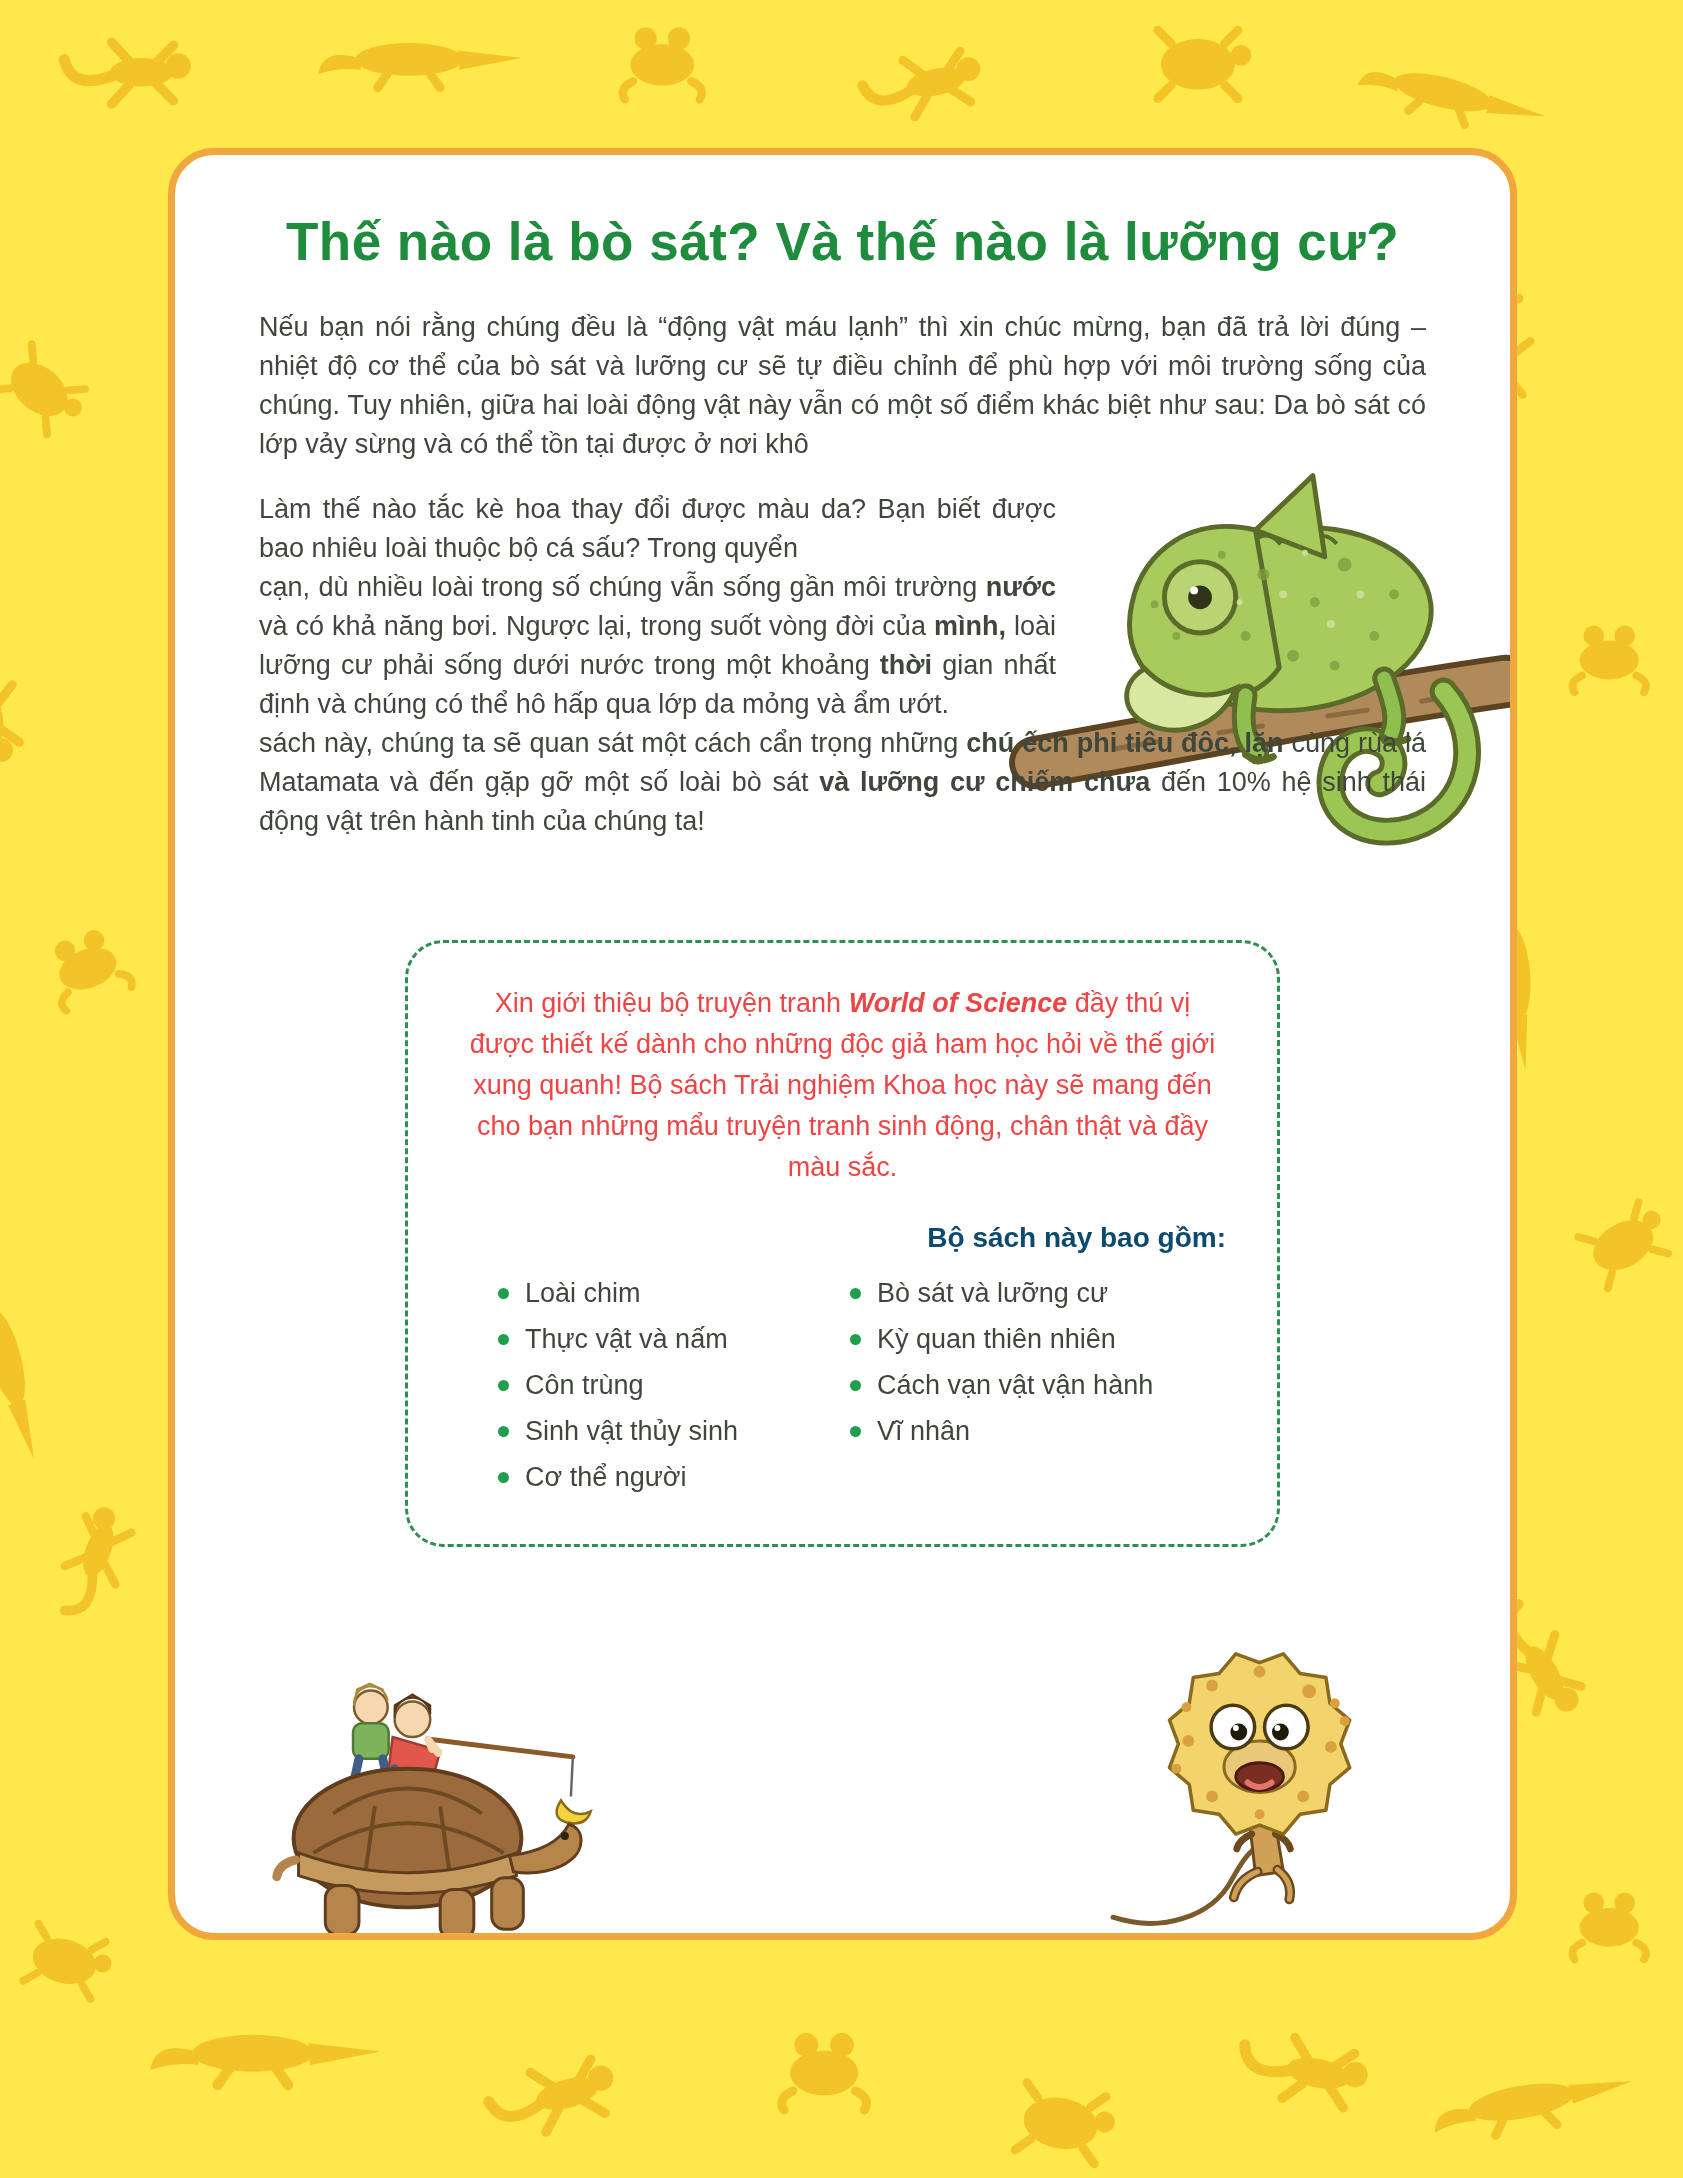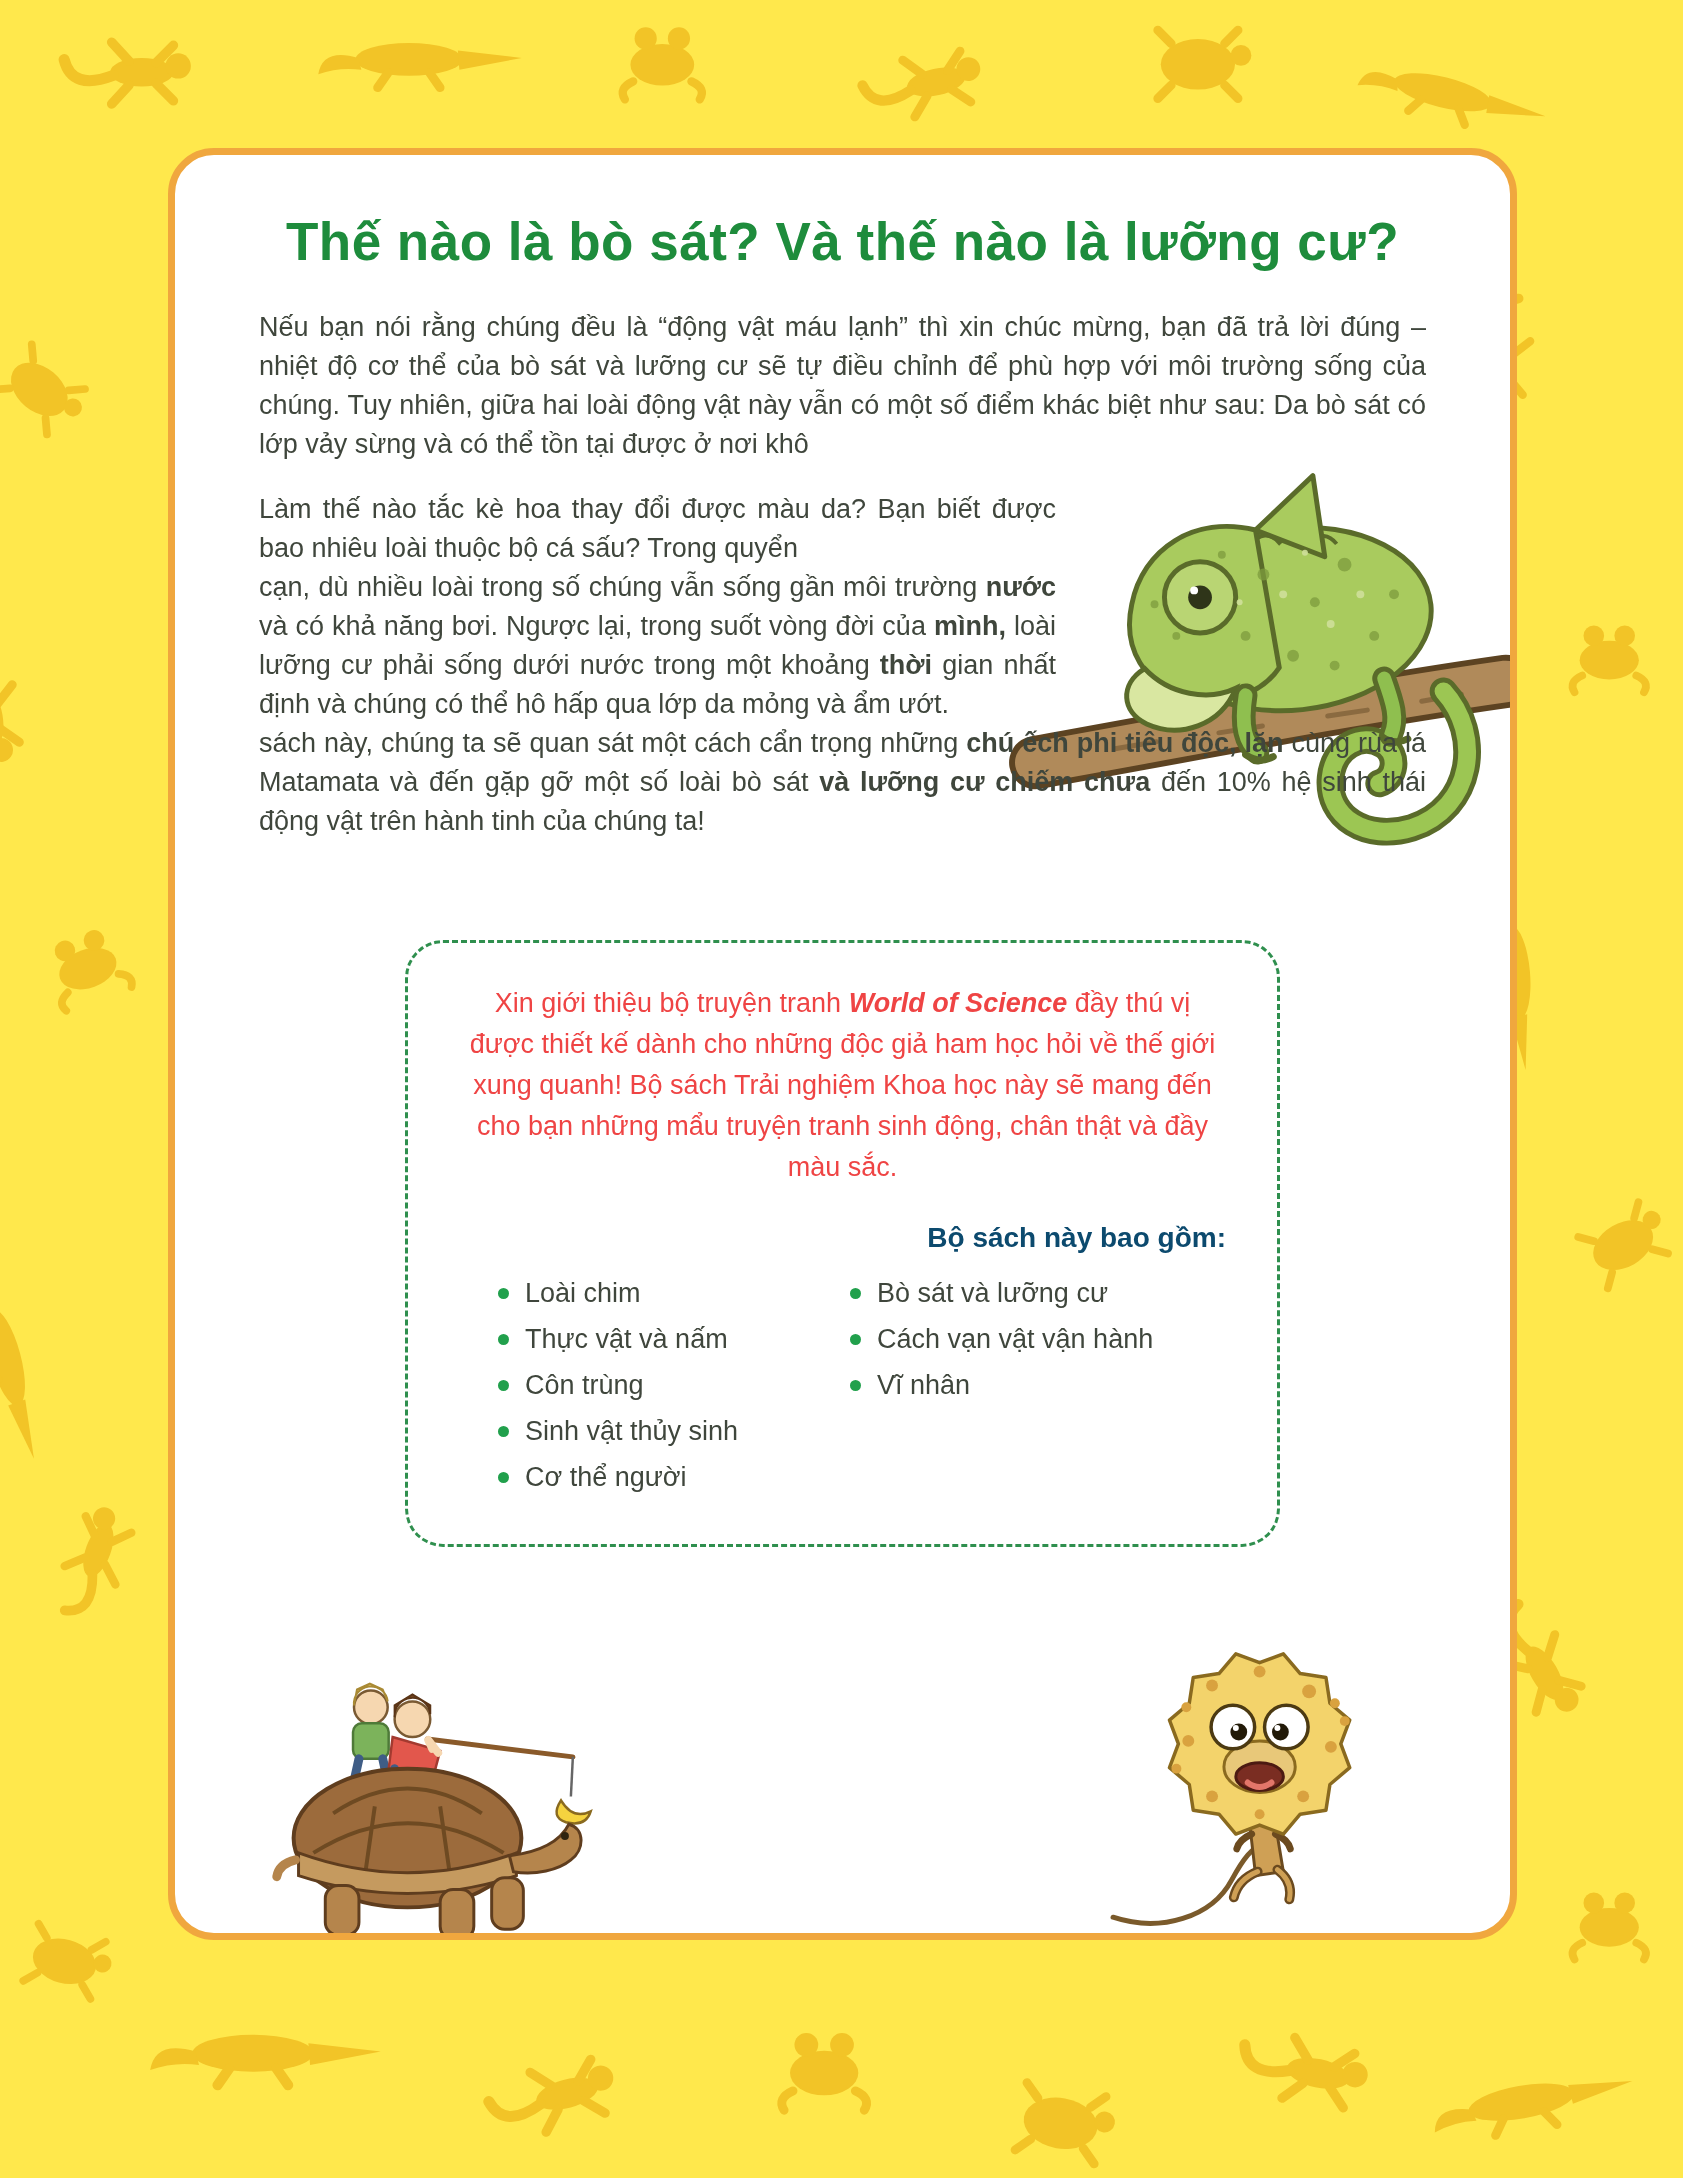--- a/index.html
+++ b/index.html
@@ -189,20 +189,24 @@
             <span>Cơ thể người</span>
           </li>
       </ul>
       <ul class="right">
         <li>
             <span class="dot"></span>
             <span>Bò sát và lưỡng cư</span>
           </li>
         <li>
             <span class="dot"></span>
+            <span>Kỳ quan thiên nhiên</span>
+          </li>
+        <li>
+            <span class="dot"></span>
             <span>Cách vạn vật vận hành</span>
           </li>
         <li>
             <span class="dot"></span>
             <span>Vĩ nhân</span>
           </li>
       </ul>
     </div>
   </section>
 

